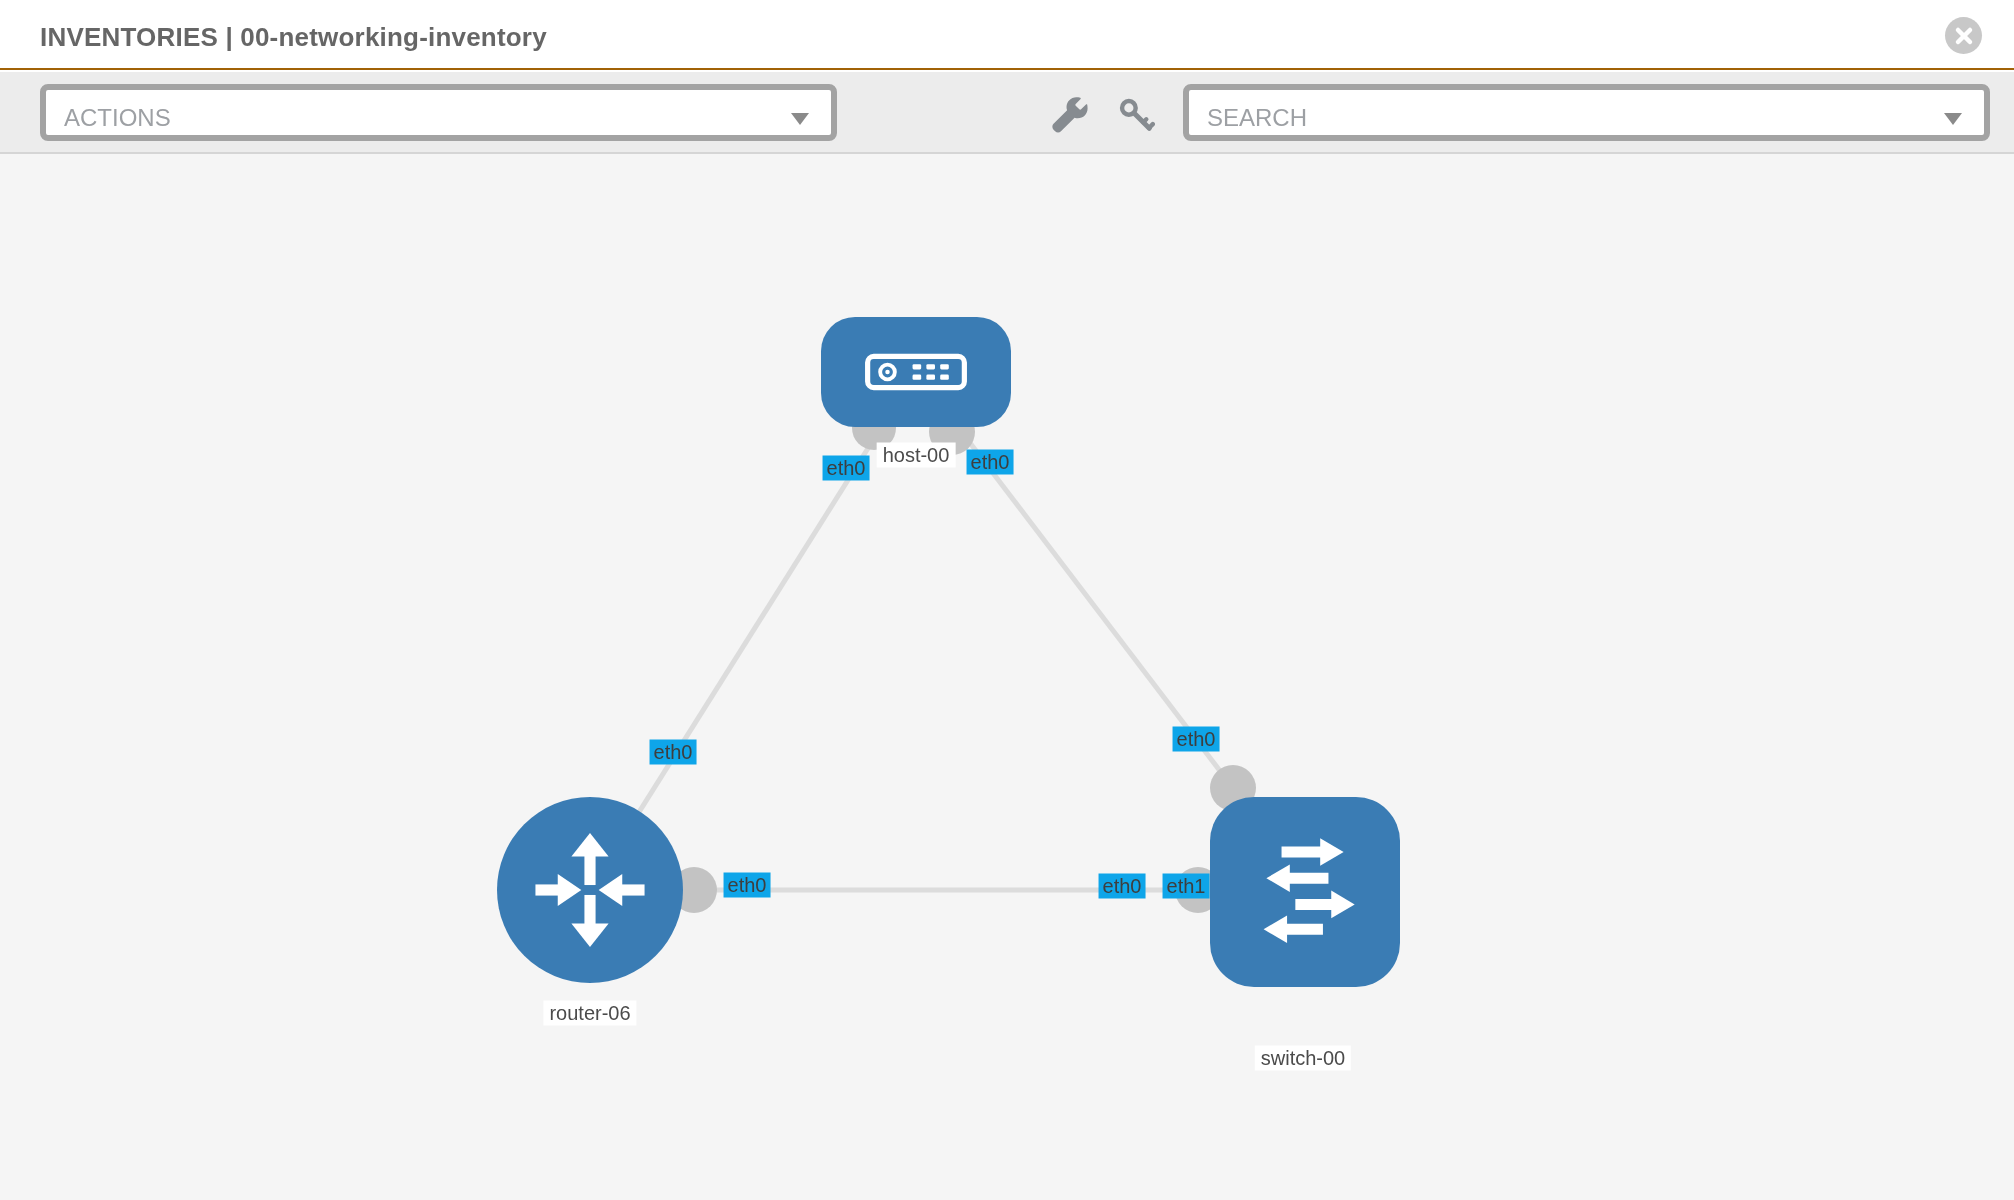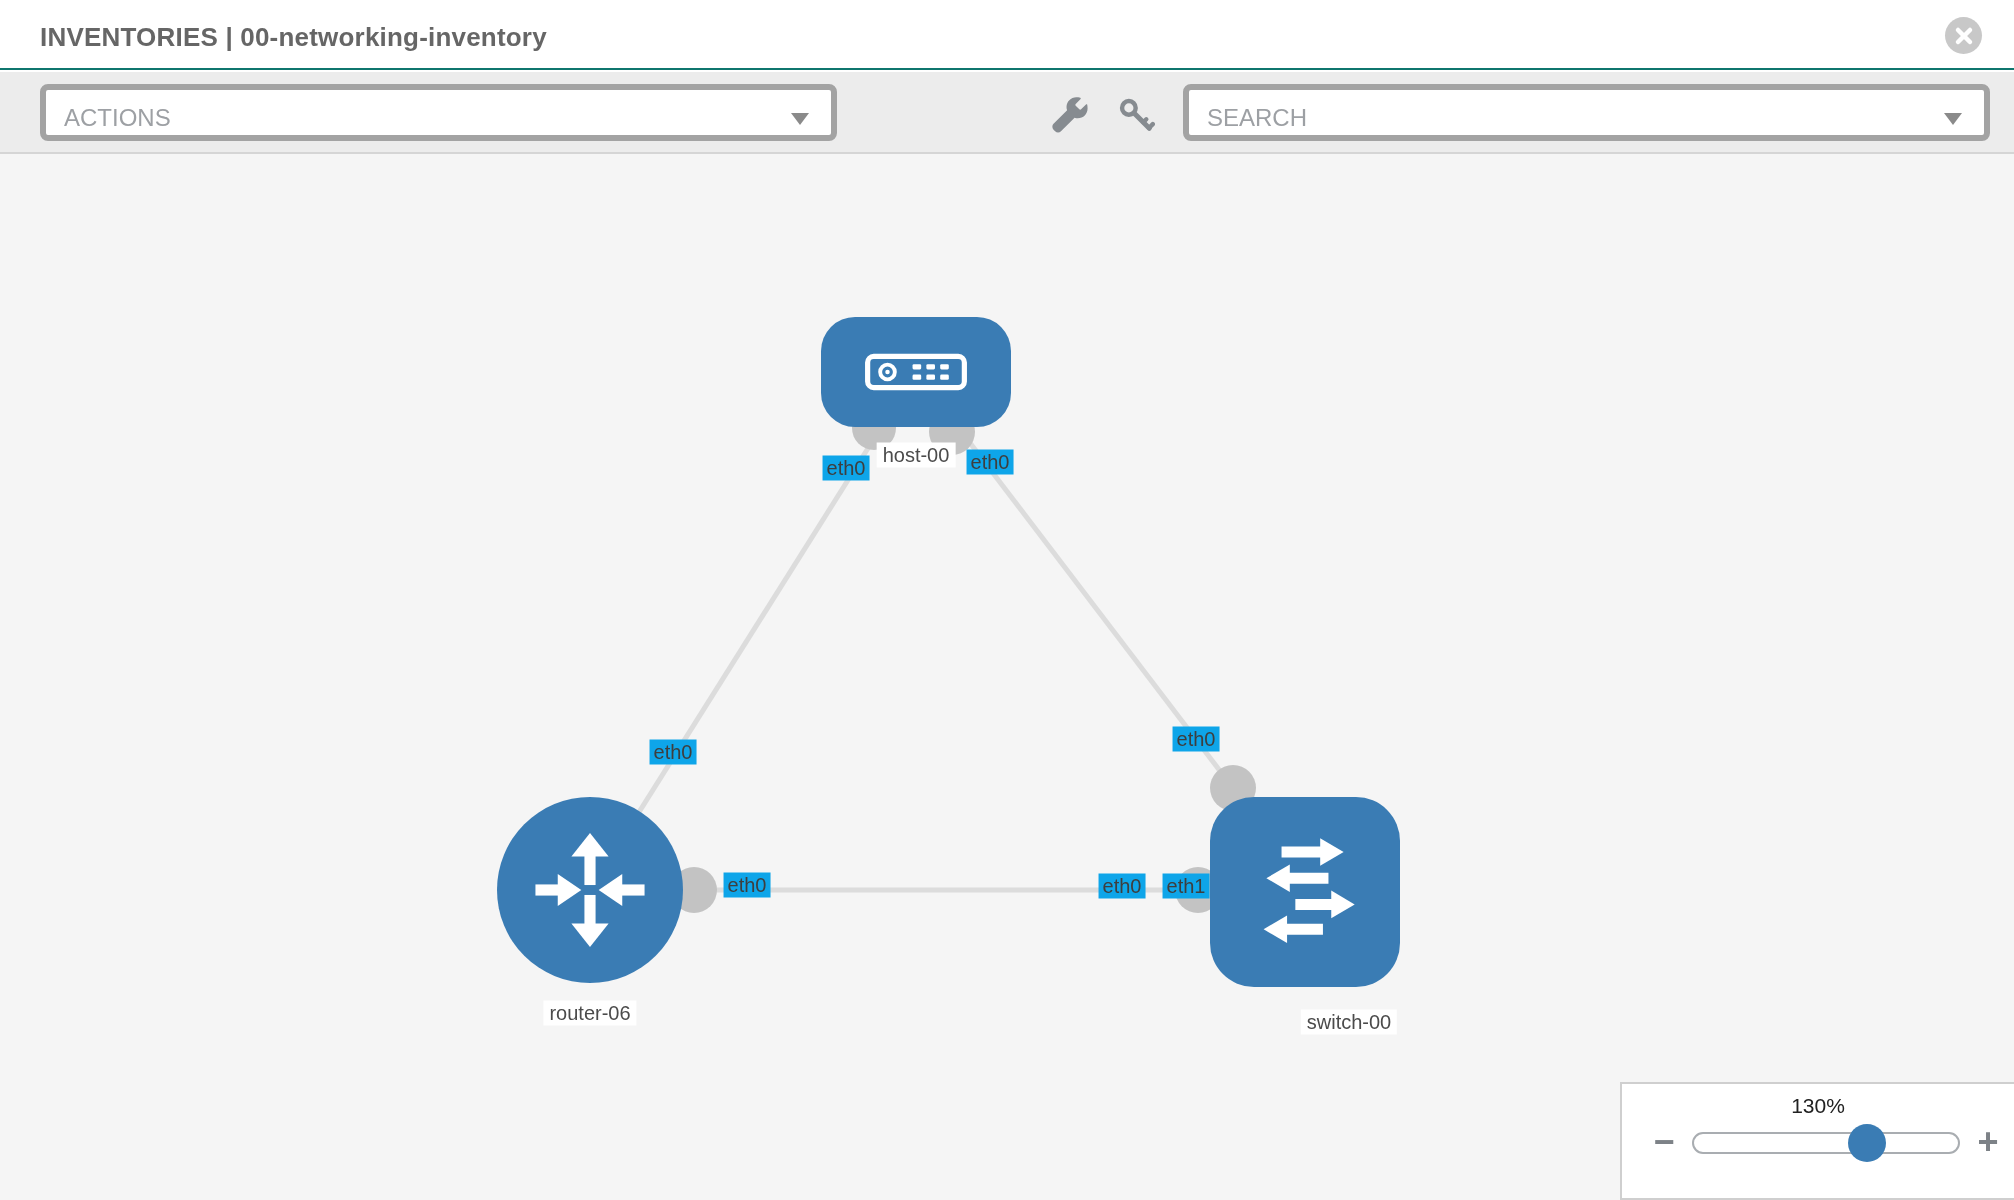--- a/index.html
+++ b/index.html
@@ -2,21 +2,21 @@
 <html><head>
 <meta charset="utf-8">
 <style>
   * { margin:0; padding:0; box-sizing:border-box; }
   html,body { width:2014px; height:1200px; overflow:hidden; background:#fff;
               font-family:"Liberation Sans", sans-serif; }
   .app { position:relative; width:2014px; height:1200px; background:#fff; }
 
   
   .titlebar { position:absolute; left:0; top:0; width:2014px; height:70px;
-              background:#fff; border-bottom:2px solid #0f766e; }
+              background:#fff; border-bottom:2px solid #a16207; }
   .title { position:absolute; left:40px; top:22px; font-size:26px; font-weight:700;
            color:#666; letter-spacing:0.2px; }
   .close-btn { position:absolute; left:1945px; top:17px; width:37px; height:37px;
                border:none; border-radius:50%; background:#c8c8c8; cursor:pointer;
                display:flex; align-items:center; justify-content:center; }
 
   
   .toolbar { position:absolute; left:0; top:72px; width:2014px; height:82px;
              background:#ececec; border-bottom:2px solid #d5d5d5; }
   .select { position:absolute; top:12px; height:57px; background:#fff;
@@ -163,33 +163,25 @@
           <line x1="43" y1="59" x2="71" y2="59"></line>
           <polygon points="86,59 69,49 69,69" stroke="none"></polygon>
           <line x1="63" y1="77" x2="35" y2="77"></line>
           <polygon points="20,77 37,67 37,87" stroke="none"></polygon>
         </g>
       </svg>
     </div>
 
     <div class="node-label" style="left:916px;  top:301px;">host-00</div>
     <div class="node-label" style="left:590px;  top:859px;">router-06</div>
-    <div class="node-label" style="left:1303px; top:868px;margin-left:46px;">switch-00</div>
+    <div class="node-label" style="left:1303px; top:904px;">switch-00</div>
 
     <div class="if-label" style="left:846px;  top:314px;">eth0</div>
     <div class="if-label" style="left:990px;  top:308px;">eth0</div>
     <div class="if-label" style="left:673px;  top:598px;">eth0</div>
     <div class="if-label" style="left:1196px; top:585px;">eth0</div>
     <div class="if-label" style="left:747px;  top:731px;">eth0</div>
     <div class="if-label" style="left:1122px; top:732px;">eth0</div>
     <div class="if-label front" style="left:1142px; top:732px;">eth1</div>
 
-    <div class="zoom-panel">
-      <div class="zoom-level">130%</div>
-      <button class="zoom-minus">−</button>
-      <div class="zoom-track">
-        <div class="zoom-thumb"></div>
-      </div>
-      <button class="zoom-plus">+</button>
-    </div>
 
   </div>
 </div>
 
 </body></html>

